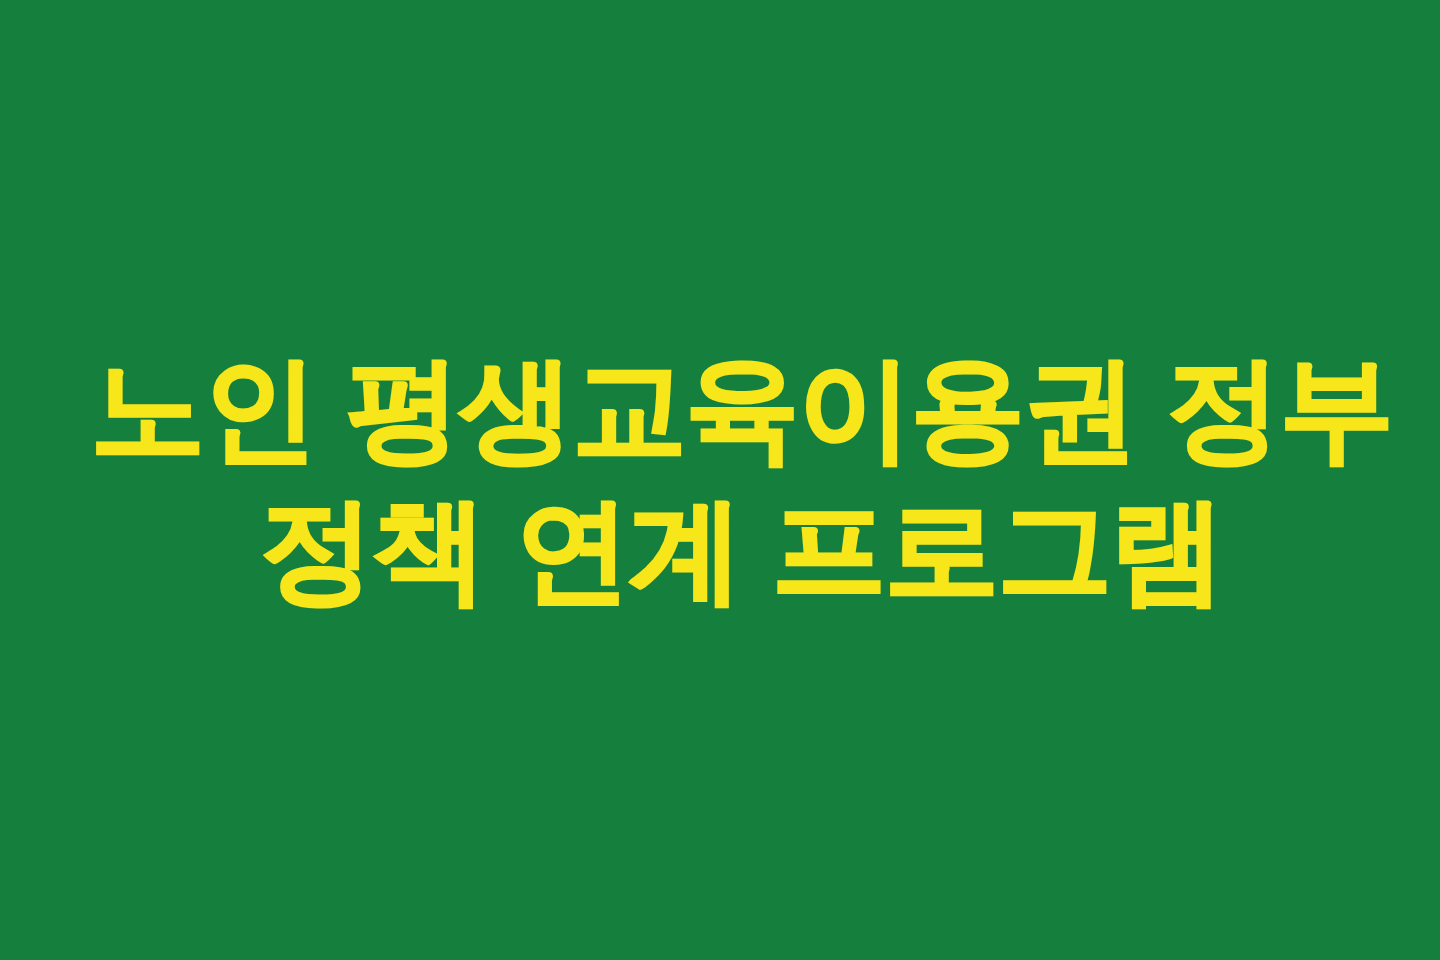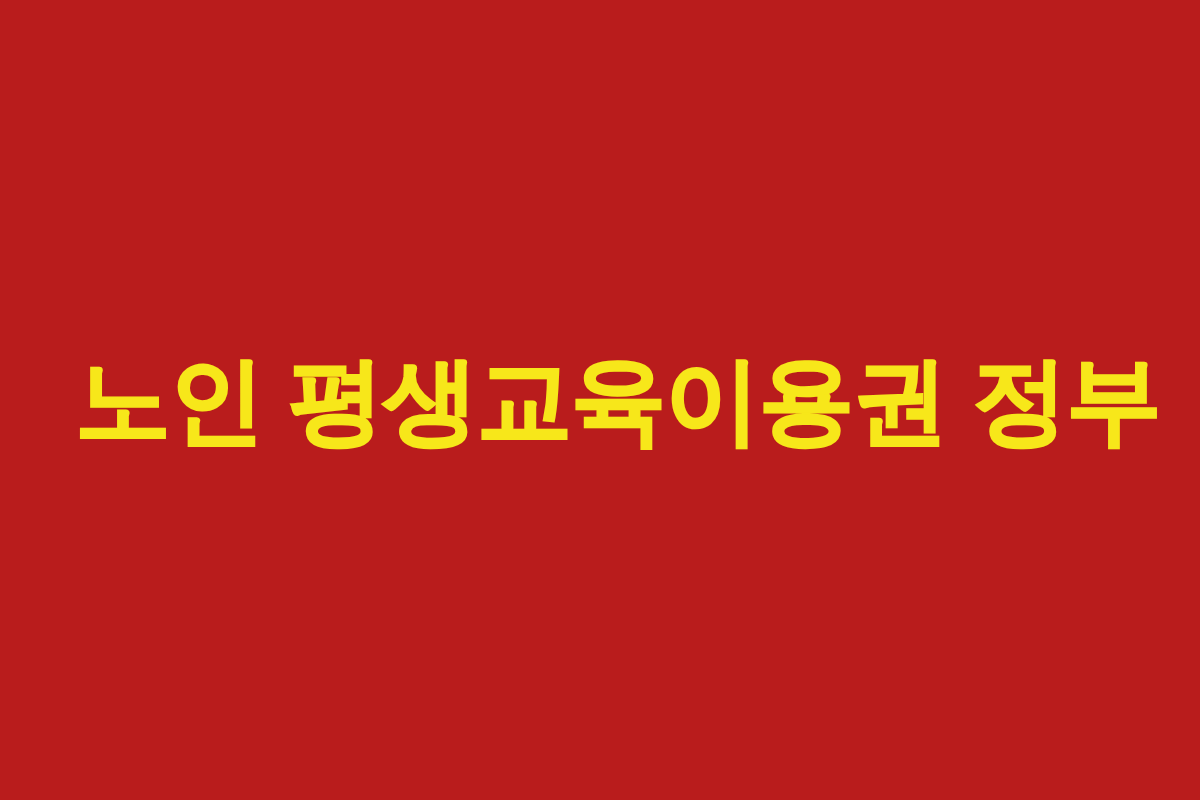--- a/index.html
+++ b/index.html
@@ -50,23 +50,24 @@
   }
 
   
   .headline-line.line-1 { font-size: 95px; }
   .headline-line.line-2 { font-size: 95px; }
   .headline-line.line-3 { font-size: 95px; }
 </style>
 </head>
 <body>
 
-<div id="thumbnail-banner" style="background: #b91c1c; padding-left: 36px;">
+<div id="thumbnail-banner" style="background: #15803d; padding-left: 36px;">
 
   <div id="headline-block">
 
     <span class="headline-line line-1" style="color: rgb(247, 231, 26); -webkit-text-stroke: 2.2px rgb(247, 231, 26);">노인 평생교육이용권 정부</span>
 
+    <span class="headline-line line-2" style="color: rgb(247, 231, 26); -webkit-text-stroke: 2.2px rgb(247, 231, 26);">정책 연계 프로그램</span>
 
 
   </div>
 
 </div>
 
 </body></html>

